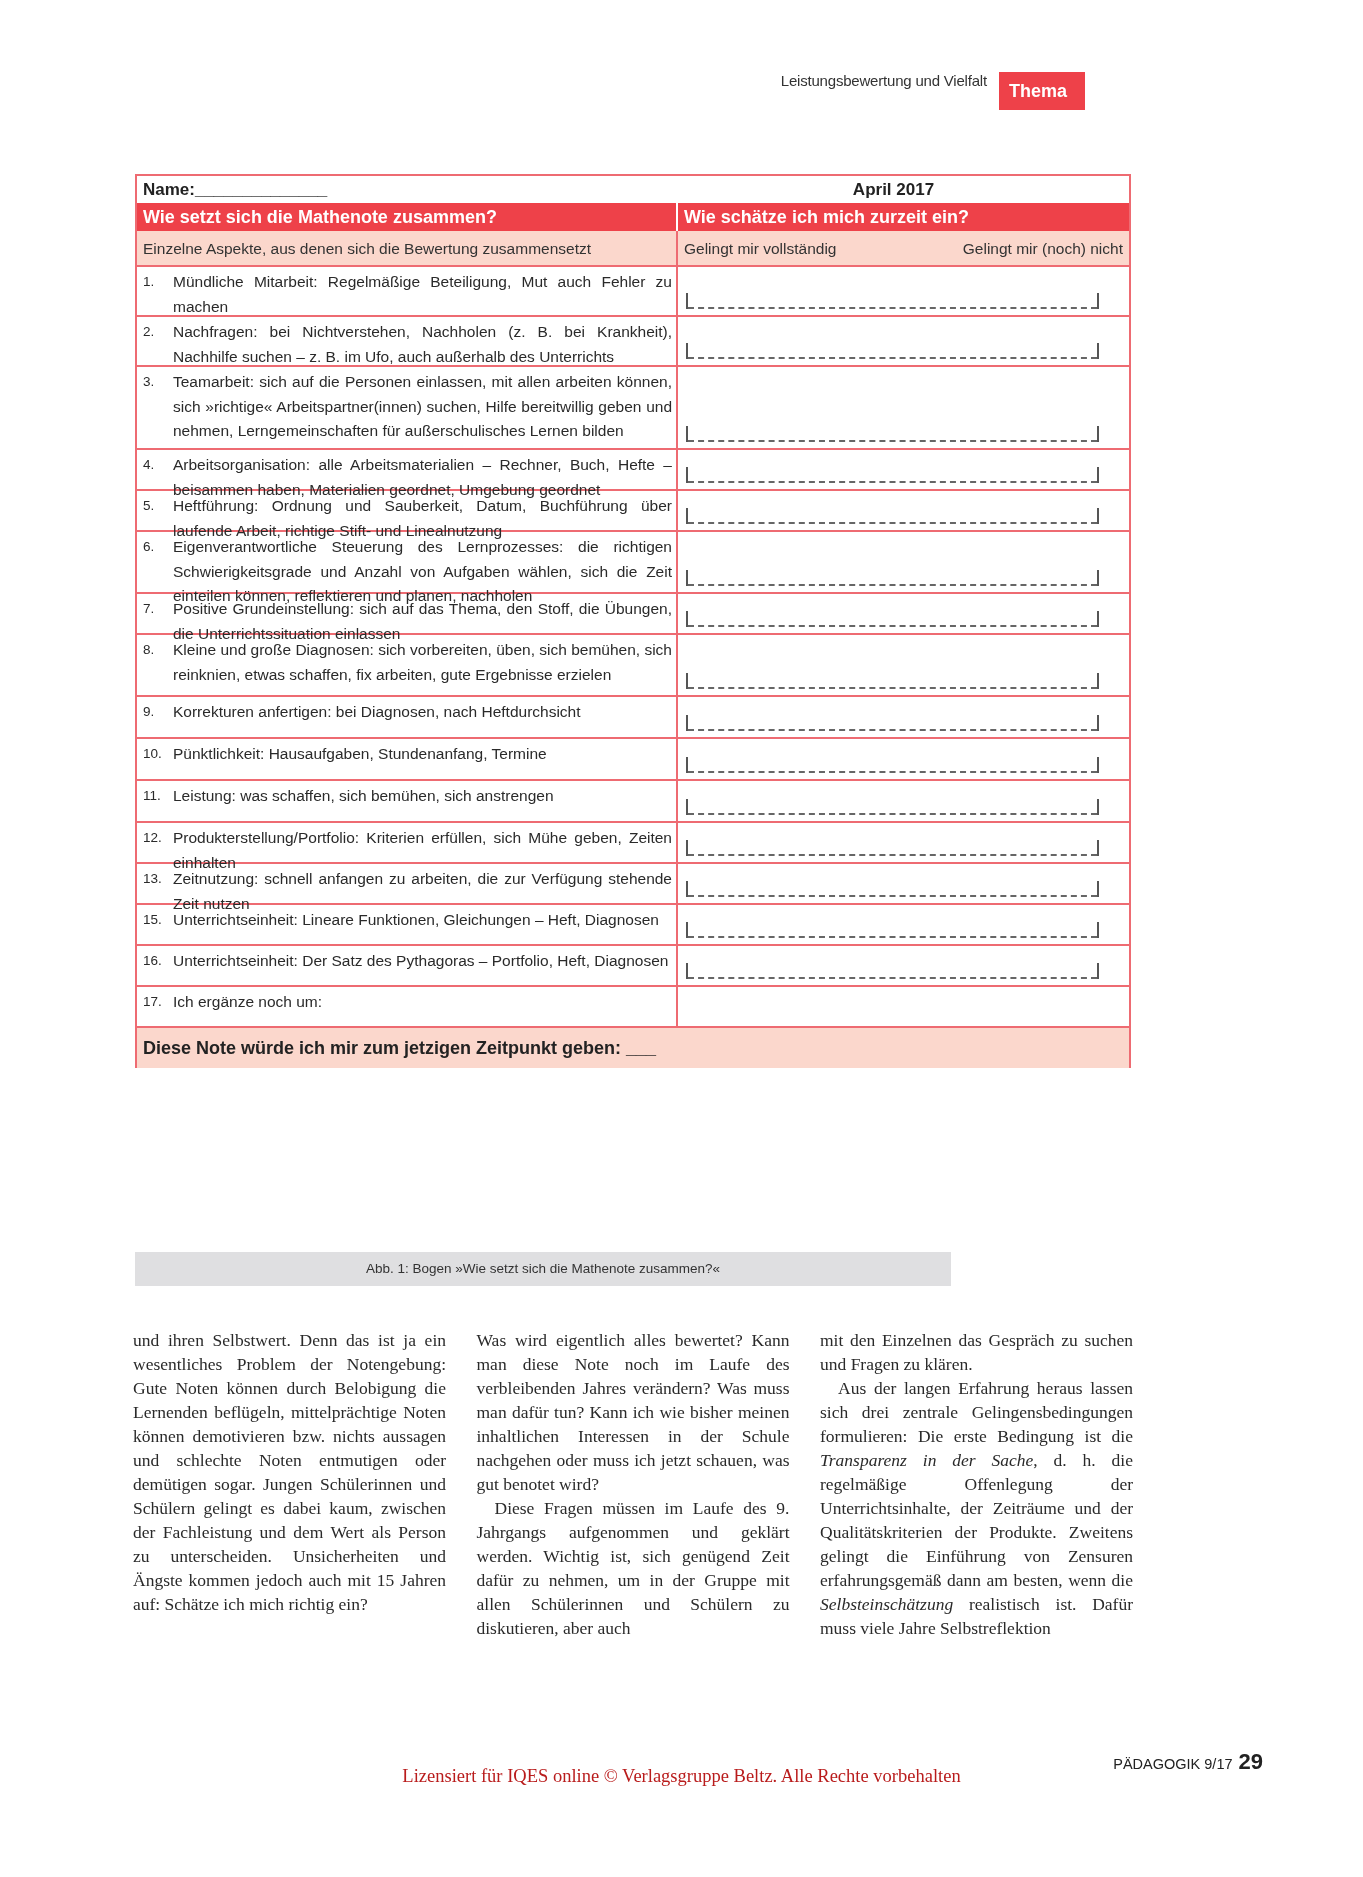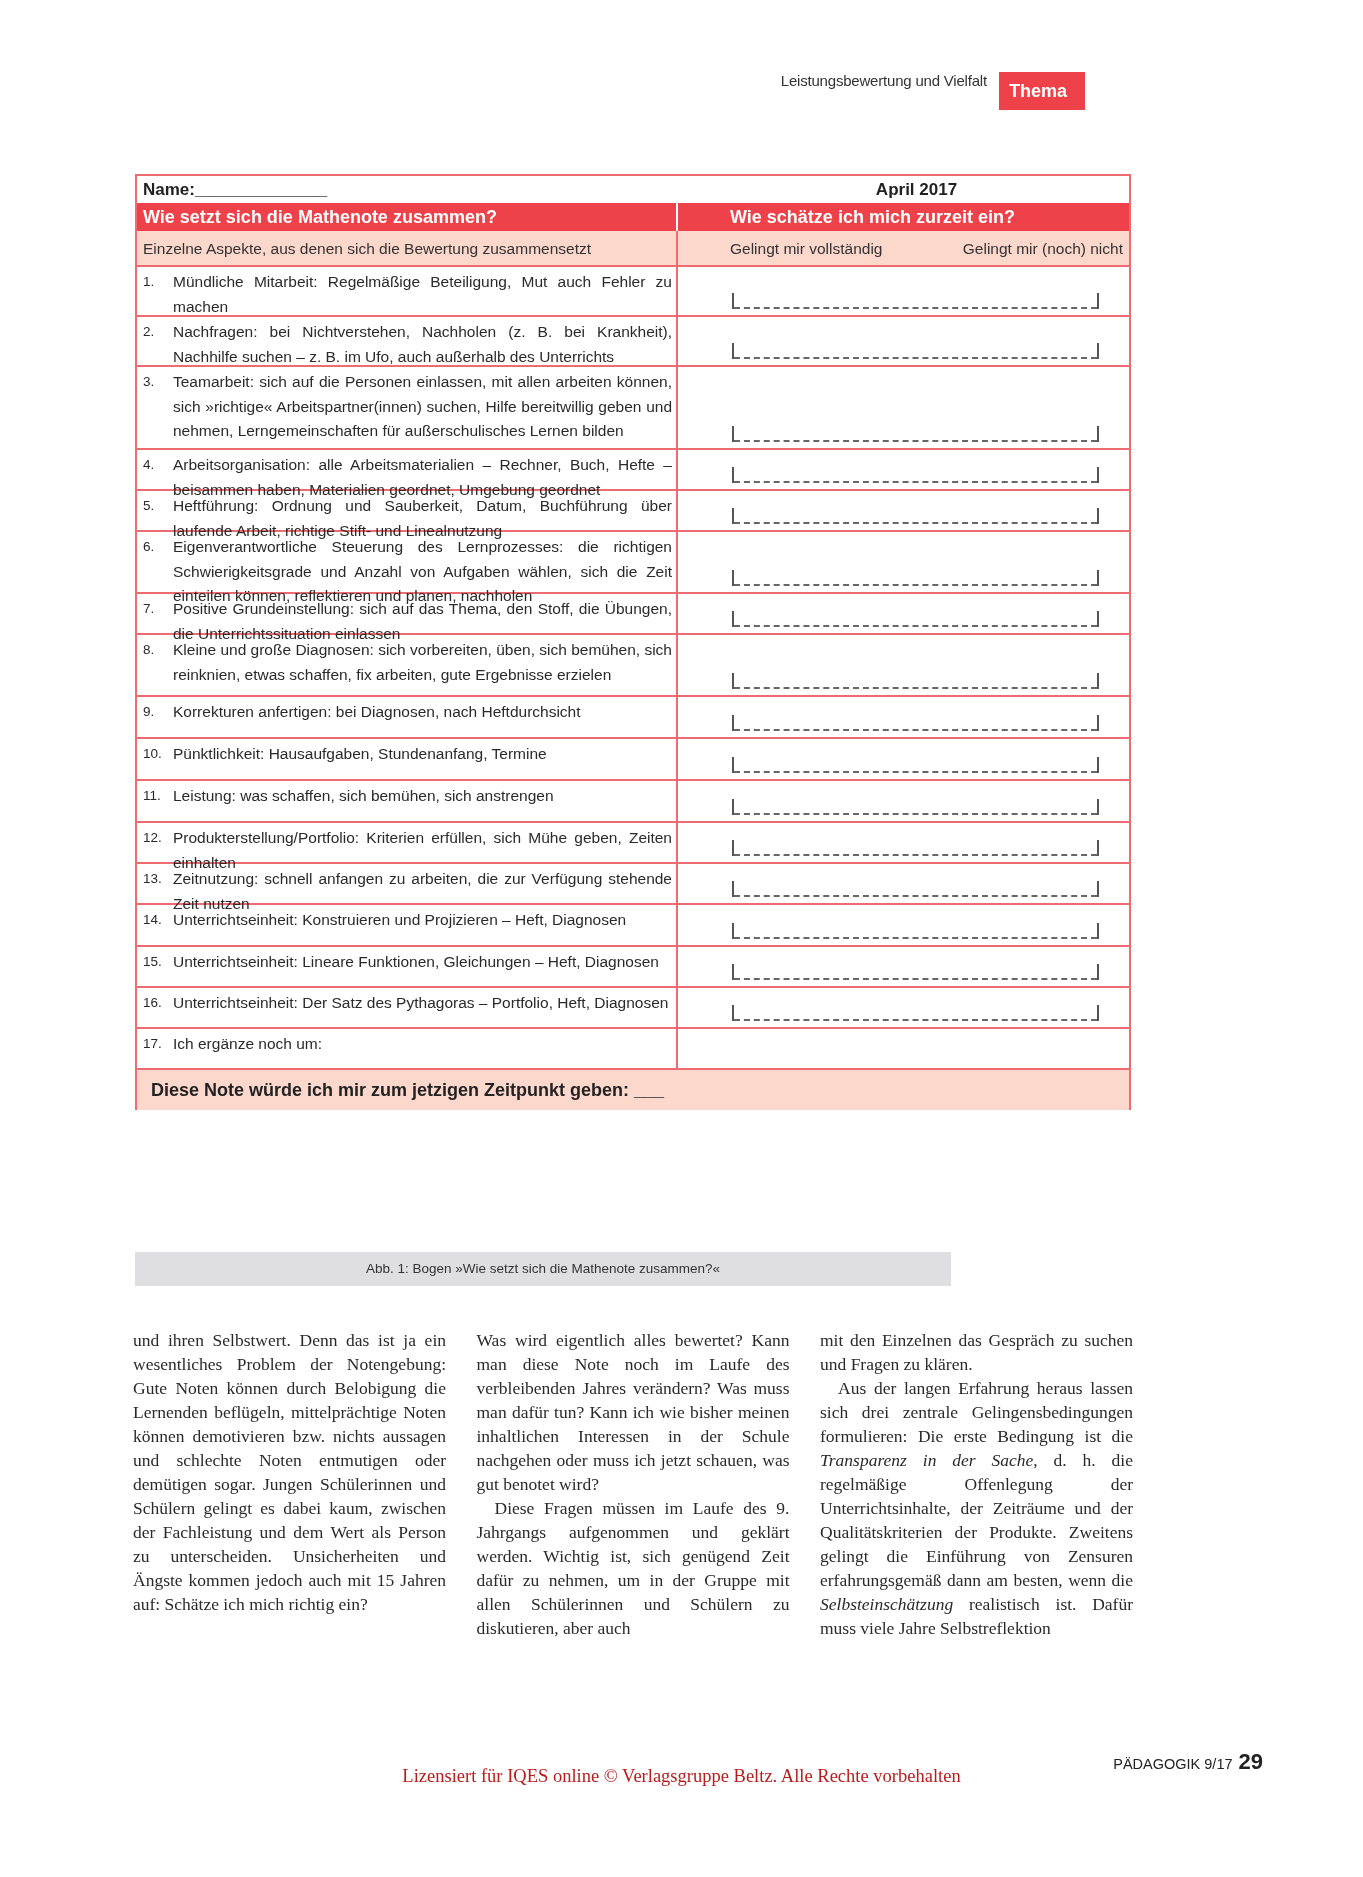--- a/index.html
+++ b/index.html
@@ -3,21 +3,21 @@
 <meta charset="utf-8">
 <style>
   html, body { margin:0; padding:0; background:#ffffff; }
   body { width:1363px; height:1877px; position:relative; overflow:hidden; font-family:"Liberation Sans", sans-serif; color:#222; }
 
   .running-head { position:absolute; top:72px; right:278px; height:38px; display:flex; align-items:flex-start; }
   .running-head .topic { font-size:15px; color:#333; margin-right:12px; letter-spacing:-0.2px; }
   .running-head .badge { background:#ee4149; color:#fff; font-weight:bold; font-size:18px; padding:0 18px 0 10px; height:38px; line-height:38px; }
 
   .form { position:absolute; left:135px; top:174px; width:996px; border:2px solid #ee6b72; border-bottom:none; box-sizing:border-box; }
-  .form-row { display:flex; box-sizing:border-box;gap:46px; }
+  .form-row { display:flex; box-sizing:border-box; }
   .cell-left { width:541px; box-sizing:border-box; border-right:2px solid #ee6b72; }
   .cell-right { flex:1; box-sizing:border-box; }
 
   .name-row { height:27px; border-bottom:none; }
   .name-row .cell-left, .name-row .cell-right { border-right:none; font-weight:bold; font-size:17px; line-height:27px; }
   .name-row .cell-left { padding-left:6px; }
   .name-row .cell-right { text-align:center; padding-right:20px; }
 
   .section-head { background:#ee4149; color:#fff; font-weight:bold; font-size:18px; height:28px; line-height:28px; }
   .section-head .cell-left { padding-left:6px; border-right:2px solid #fff; }
@@ -28,21 +28,21 @@
   .sub-head .cell-right { display:flex; justify-content:space-between; padding:0 6px; }
 
   .item-row { border-bottom:2px solid #ee6b72; }
   .item-row .cell-left { padding:3px 4px 2px 6px; font-size:15.5px; line-height:24.5px; color:#2a2a2a; display:flex; }
   .item-row .num { width:30px; flex-shrink:0; font-size:13.5px; }
   .item-row .txt { flex:1; text-align:justify; }
   .item-row .cell-right { position:relative; }
   .scale { position:absolute; left:8px; right:30px; bottom:6px; height:16px; border-left:2px solid #555; border-right:2px solid #555; }
   .scale::after { content:""; position:absolute; left:0; right:0; bottom:0; border-bottom:2px dashed #666; }
 
-  .note-row { background:#fbd7cc; height:40px; line-height:40px; font-weight:bold; font-size:18px; padding-left:14px; border-bottom:none; }
+  .note-row { background:#fbd7cc; height:40px; line-height:40px; font-weight:bold; font-size:18px; padding-left:6px; border-bottom:none; }
   .caption { position:absolute; left:135px; top:1252px; width:816px; height:34px; background:#dfdfe1; text-align:center; font-size:13.5px; line-height:34px; color:#333; }
 
   .columns { position:absolute; top:1328px; left:133px; width:1000px; display:flex; justify-content:space-between; }
   .col { width:313px; font-family:"Liberation Serif", "DejaVu Serif", serif; font-size:17.5px; line-height:24px; color:#2a2a2a; text-align:justify; }
   .col p { margin:0; }
   .col p.indent { text-indent:18px; }
 
   .footer-journal { position:absolute; top:1749px; right:100px; font-size:14.5px; color:#222; display:flex; align-items:baseline; }
   .footer-journal .pg { font-weight:bold; font-size:22px; margin-left:6px; }
   .license { position:absolute; top:1766px; left:0; width:1363px; text-align:center; font-family:"Liberation Serif", serif; font-size:18.5px; color:#b91c1c; padding-right:0; }
@@ -182,29 +182,20 @@
       </div>
       <div class="form-row item-row" style="height: 41px;">
         <div class="cell-left">
           <span class="num">13.</span>
           <span class="txt">Zeitnutzung: schnell anfangen zu arbeiten, die zur Verfügung stehende Zeit nutzen</span>
         </div>
         <div class="cell-right">
           <div class="scale"></div>
         </div>
       </div>
-      <div class="form-row item-row" style="height: 42px;">
-        <div class="cell-left">
-          <span class="num">14.</span>
-          <span class="txt">Unterrichtseinheit: Konstruieren und Projizieren – Heft, Diagnosen</span>
-        </div>
-        <div class="cell-right">
-          <div class="scale"></div>
-        </div>
-      </div>
       <div class="form-row item-row" style="height: 41px;">
         <div class="cell-left">
           <span class="num">15.</span>
           <span class="txt">Unterrichtseinheit: Lineare Funktionen, Gleichungen – Heft, Diagnosen</span>
         </div>
         <div class="cell-right">
           <div class="scale"></div>
         </div>
       </div>
       <div class="form-row item-row" style="height: 41px;">

